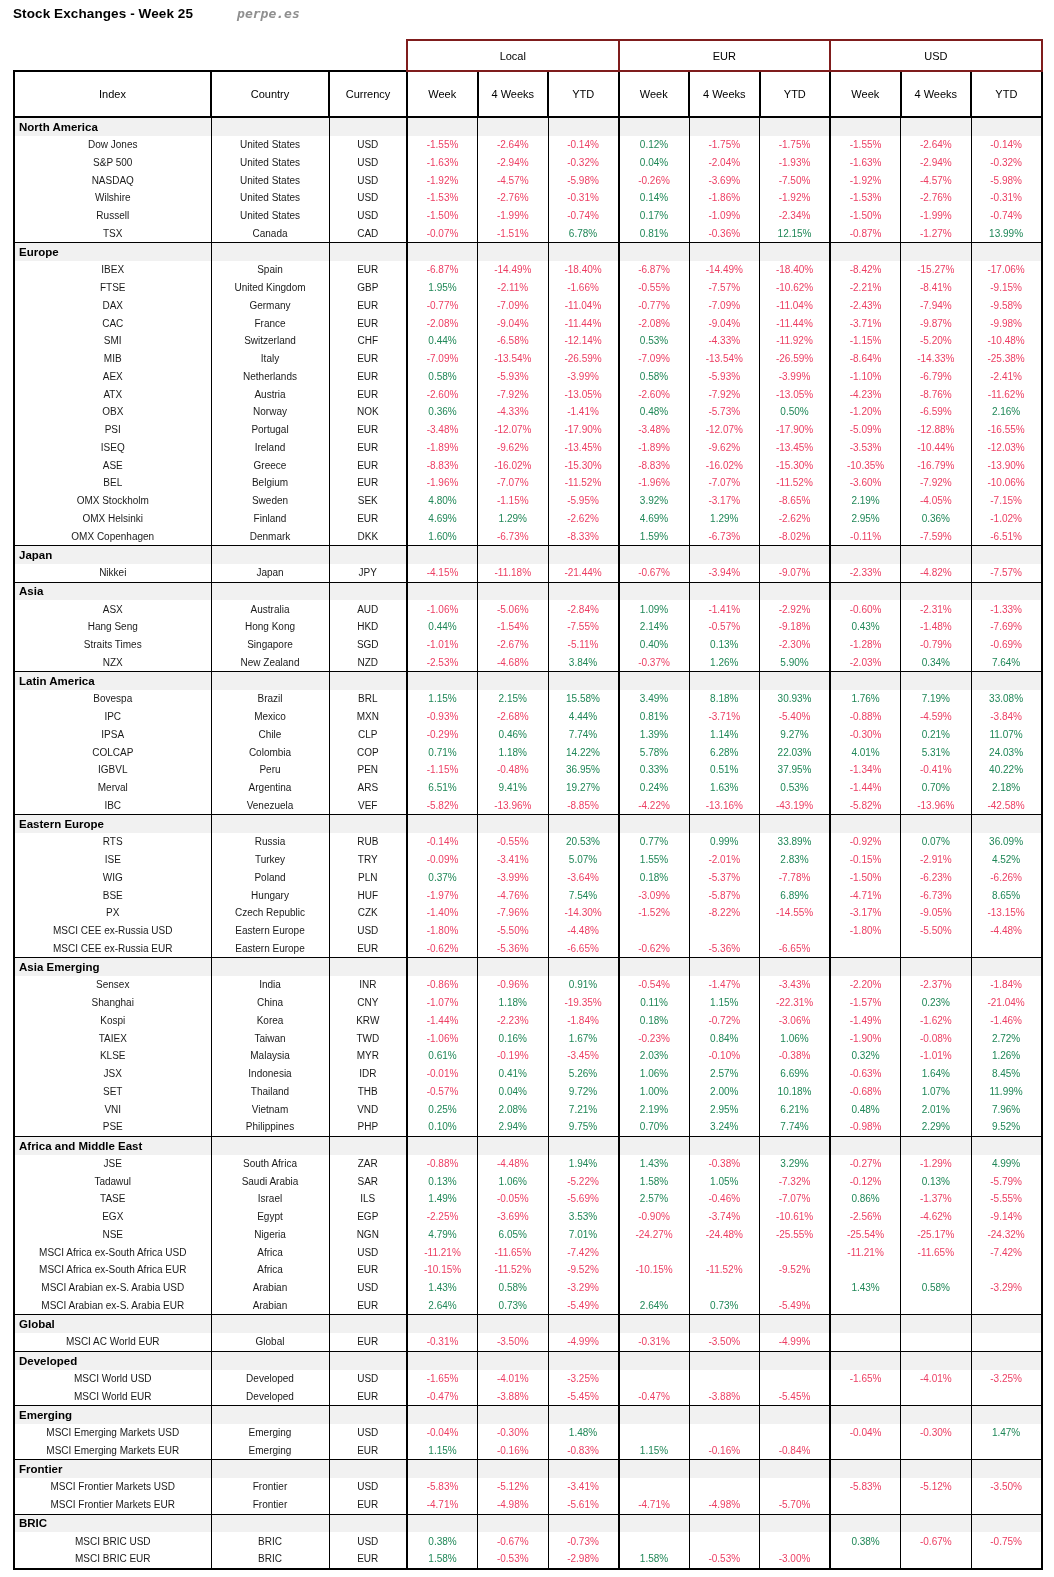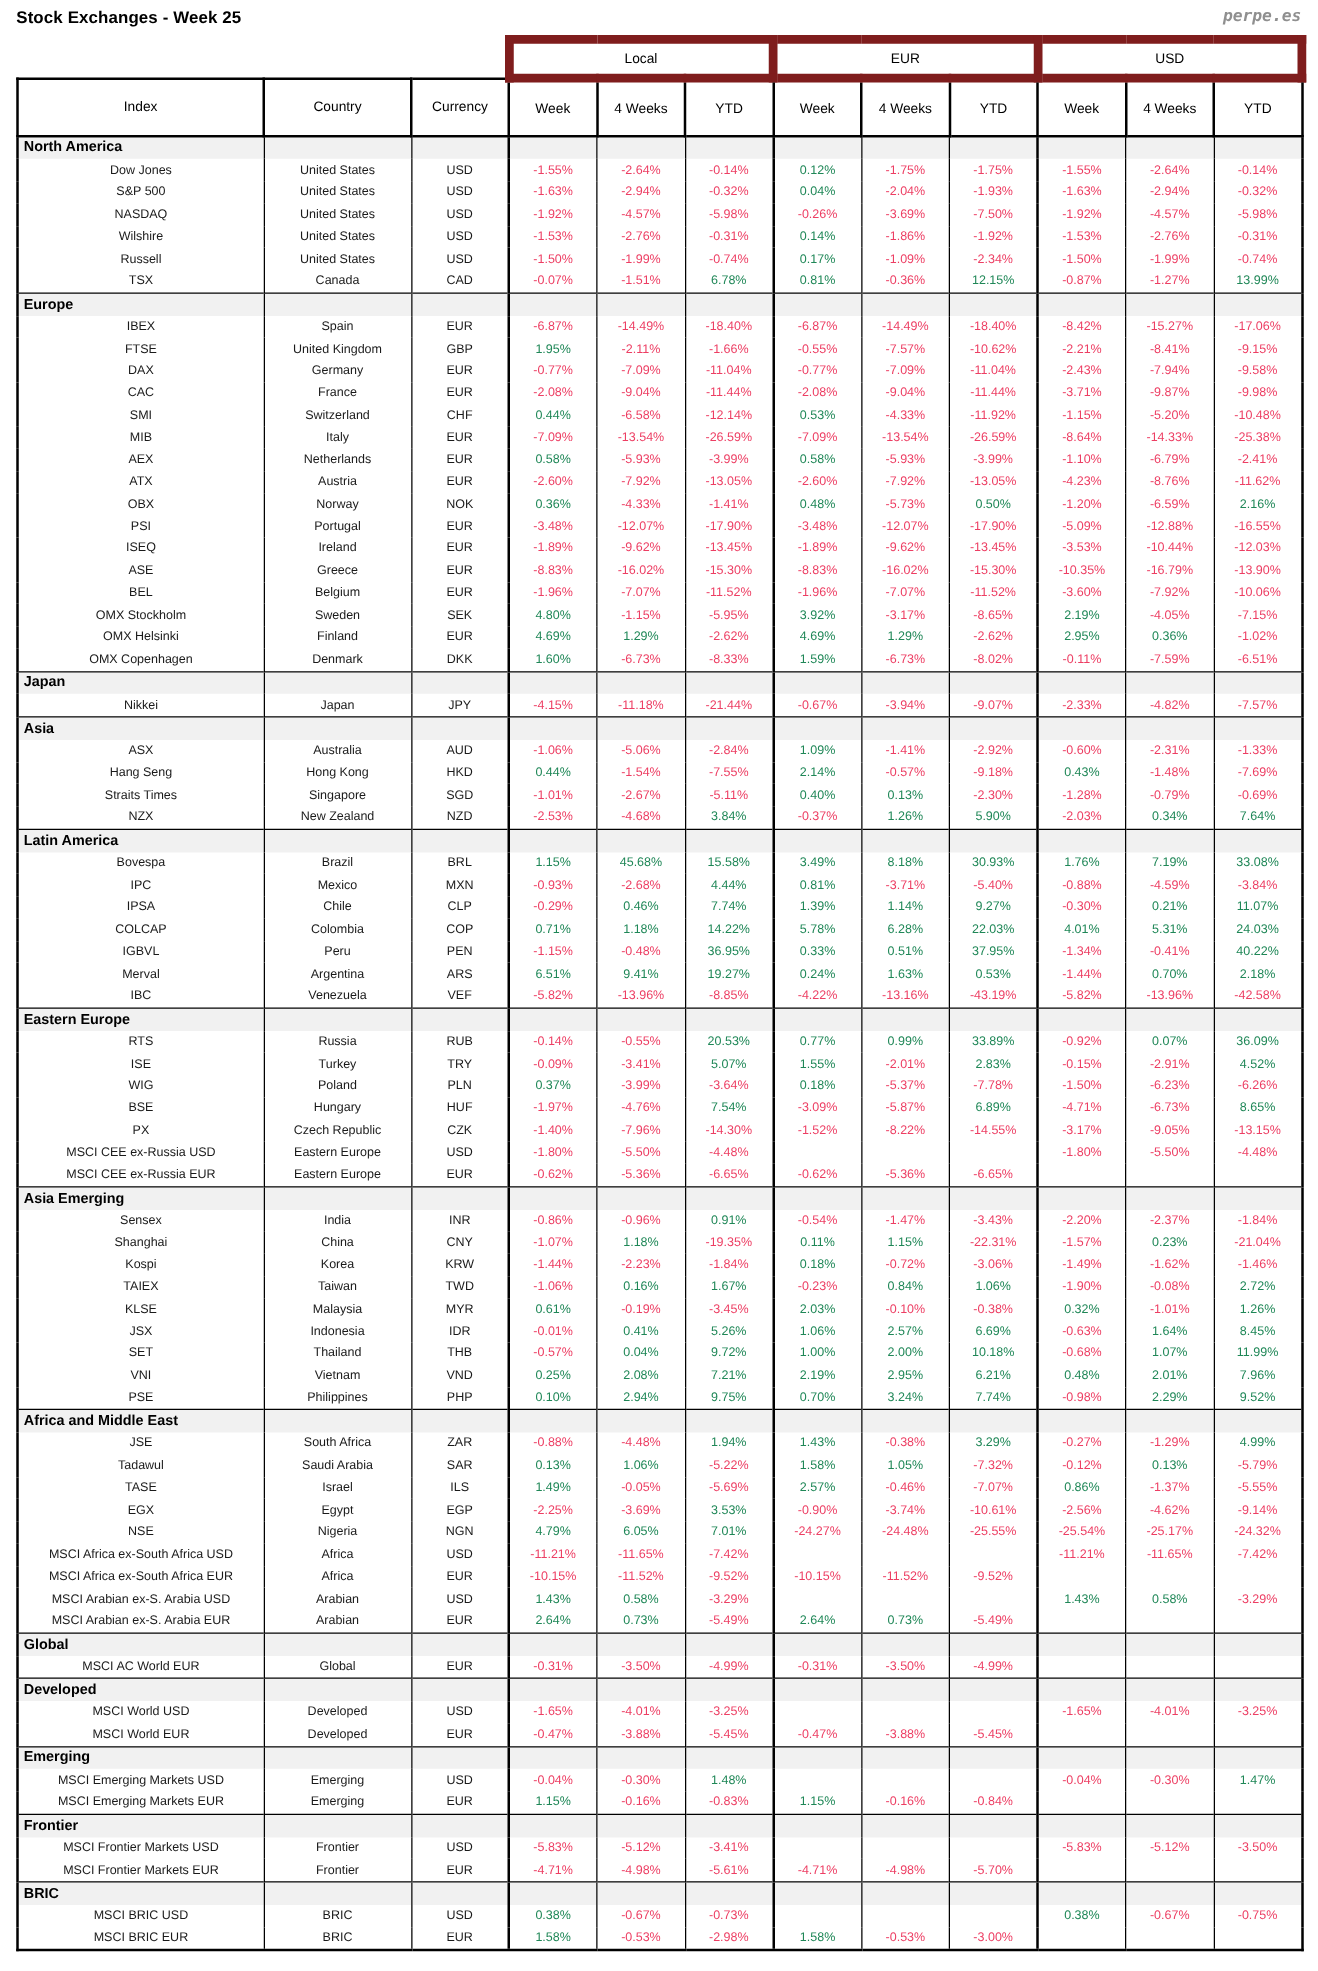--- a/index.html
+++ b/index.html
@@ -1,27 +1,27 @@
 <!DOCTYPE html>
 <html><head>
 <meta charset="utf-8">
 <style>
   html,body{margin:0;padding:0;background:#ffffff;}
   body{width:1054px;height:1577px;font-family:"Liberation Sans",sans-serif;color:#1a1a1a;overflow:hidden;}
   .page{padding:6px 13px 0 13px;}
-  .topbar{display:flex;justify-content:space-between;align-items:flex-start;height:20px;margin-bottom:2px;}
+  .topbar{display:flex;justify-content:flex-start;align-items:flex-start;height:20px;margin-bottom:13px;gap:44px;}
   .title{font-size:13.5px;font-weight:bold;color:#000;letter-spacing:.1px;}
   .brand{font-family:"DejaVu Sans Mono",monospace;font-size:13px;font-weight:bold;font-style:italic;color:#8f8f8f;}
   table{border-collapse:collapse;table-layout:fixed;width:1028px;}
   col.c-index{width:197px;} col.c-country{width:118px;} col.c-curr{width:78px;} col.c-val{width:70.5px;}
   th,td{padding:0 2px;overflow:hidden;white-space:nowrap;text-align:center;vertical-align:middle;}
   
   tr.grouprow{height:31px;}
   tr.grouprow .blank{border:none;background:#fff;}
-  tr.grouprow .group{border:7px solid #7f1d1d;font-size:11px;color:#000;font-weight:normal;}
+  tr.grouprow .group{border:2px solid #7f1d1d;font-size:11px;color:#000;font-weight:normal;}
   tr.colhead{height:46px;}
   tr.colhead th{border:2px solid #000;font-size:11px;font-weight:normal;color:#000;}
   
   tbody td{height:17.75px;font-size:10px;border-left:1px solid #000;border-right:1px solid #000;}
   tbody td.gl{border-left:2px solid #000;}
   tbody tr td:first-child{border-left:2px solid #000;}
   tbody tr td:last-child{border-right:2px solid #000;}
   tbody tr:last-child td{border-bottom:2.5px solid #000;}
   tr.section td{background:#f1f1f1;border-top:1px solid #000;}
   tr.section td.seclabel{text-align:left;font-weight:bold;font-size:11.5px;color:#000;padding-left:4px;}
@@ -521,21 +521,21 @@
           <td></td>
           <td class="gl"></td>
           <td></td>
           <td></td>
         </tr>
         <tr>
           <td class="idx">Bovespa</td>
           <td class="ctry">Brazil</td>
           <td class="curr">BRL</td>
           <td class="gl pos">1.15%</td>
-          <td class="pos">45.68%</td>
+          <td class="pos">2.15%</td>
           <td class="pos">15.58%</td>
           <td class="gl pos">3.49%</td>
           <td class="pos">8.18%</td>
           <td class="pos">30.93%</td>
           <td class="gl pos">1.76%</td>
           <td class="pos">7.19%</td>
           <td class="pos">33.08%</td>
         </tr>
         <tr>
           <td class="idx">IPC</td>

